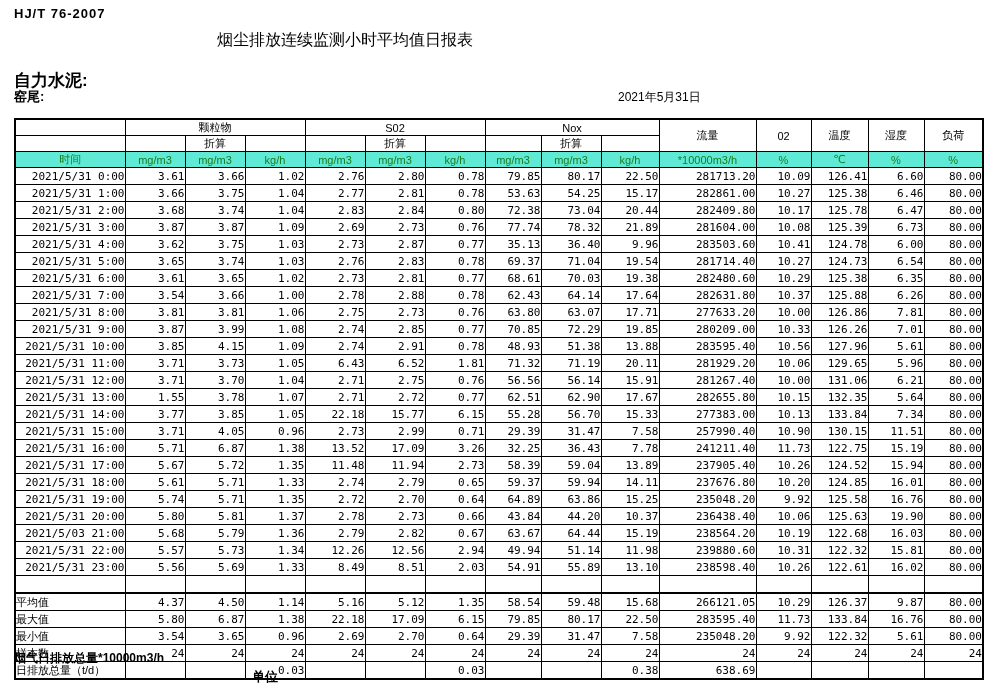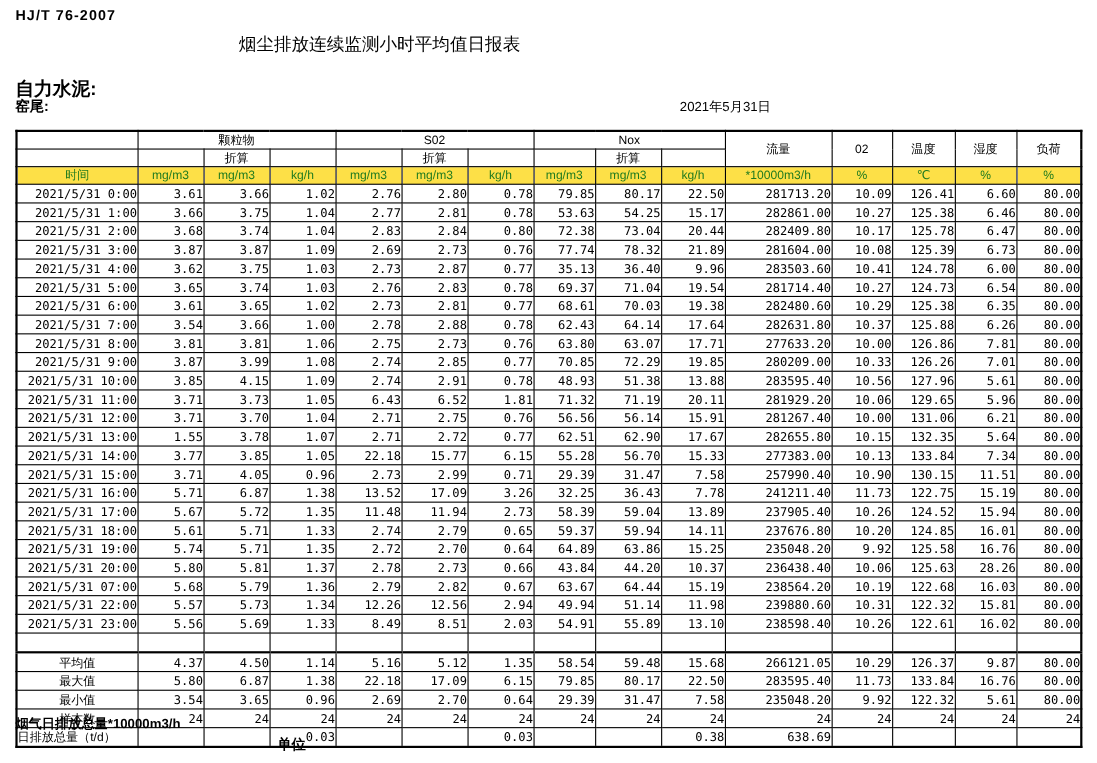--- a/index.html
+++ b/index.html
@@ -27,34 +27,34 @@
     border:1px solid #000;
     height:16px;
     font-size:11px;
     padding:0;
     white-space:nowrap;
     overflow:hidden;
     vertical-align:middle;
   }
   tr.hrow td{height:12px;}
   tr.green-row td{
-    background:#fde047;
+    background:#5eead4;
     color:#1f7a1f;
     text-align:center;
     height:15px;
     font-size:11px;
   }
   .ctr{text-align:center;}
   .num{
     text-align:right;
     padding-right:6px;
     font-family:"DejaVu Sans Mono","Liberation Mono",monospace;
     font-size:11px;
   }
-  .lbl-right{text-align:center;padding-right:6px;}
+  .lbl-right{text-align:left;padding-right:6px;}
   .lbl-left{text-align:left;padding-left:2px;}
   .gs{border-left-width:2px;}
   tr.thick-top td{border-top-width:2px;}
 </style>
 </head>
 <body>
 
 <div class="abs" id="std-label">HJ/T 76-2007</div>
 <div class="abs" id="report-title">烟尘排放连续监测小时平均值日报表</div>
 <div class="abs" id="company-label">自力水泥:</div>
@@ -469,25 +469,25 @@
         <td class="num">1.37</td>
         <td class="num gs">2.78</td>
         <td class="num">2.73</td>
         <td class="num">0.66</td>
         <td class="num gs">43.84</td>
         <td class="num">44.20</td>
         <td class="num">10.37</td>
         <td class="num gs">236438.40</td>
         <td class="num gs">10.06</td>
         <td class="num">125.63</td>
-        <td class="num">28.26</td>
-        <td class="num">80.00</td>
-      </tr>
-      <tr>
-        <td class="num">2021/5/31 07:00</td>
+        <td class="num">19.90</td>
+        <td class="num">80.00</td>
+      </tr>
+      <tr>
+        <td class="num">2021/5/03 21:00</td>
         <td class="num gs">5.68</td>
         <td class="num">5.79</td>
         <td class="num">1.36</td>
         <td class="num gs">2.79</td>
         <td class="num">2.82</td>
         <td class="num">0.67</td>
         <td class="num gs">63.67</td>
         <td class="num">64.44</td>
         <td class="num">15.19</td>
         <td class="num gs">238564.20</td>

